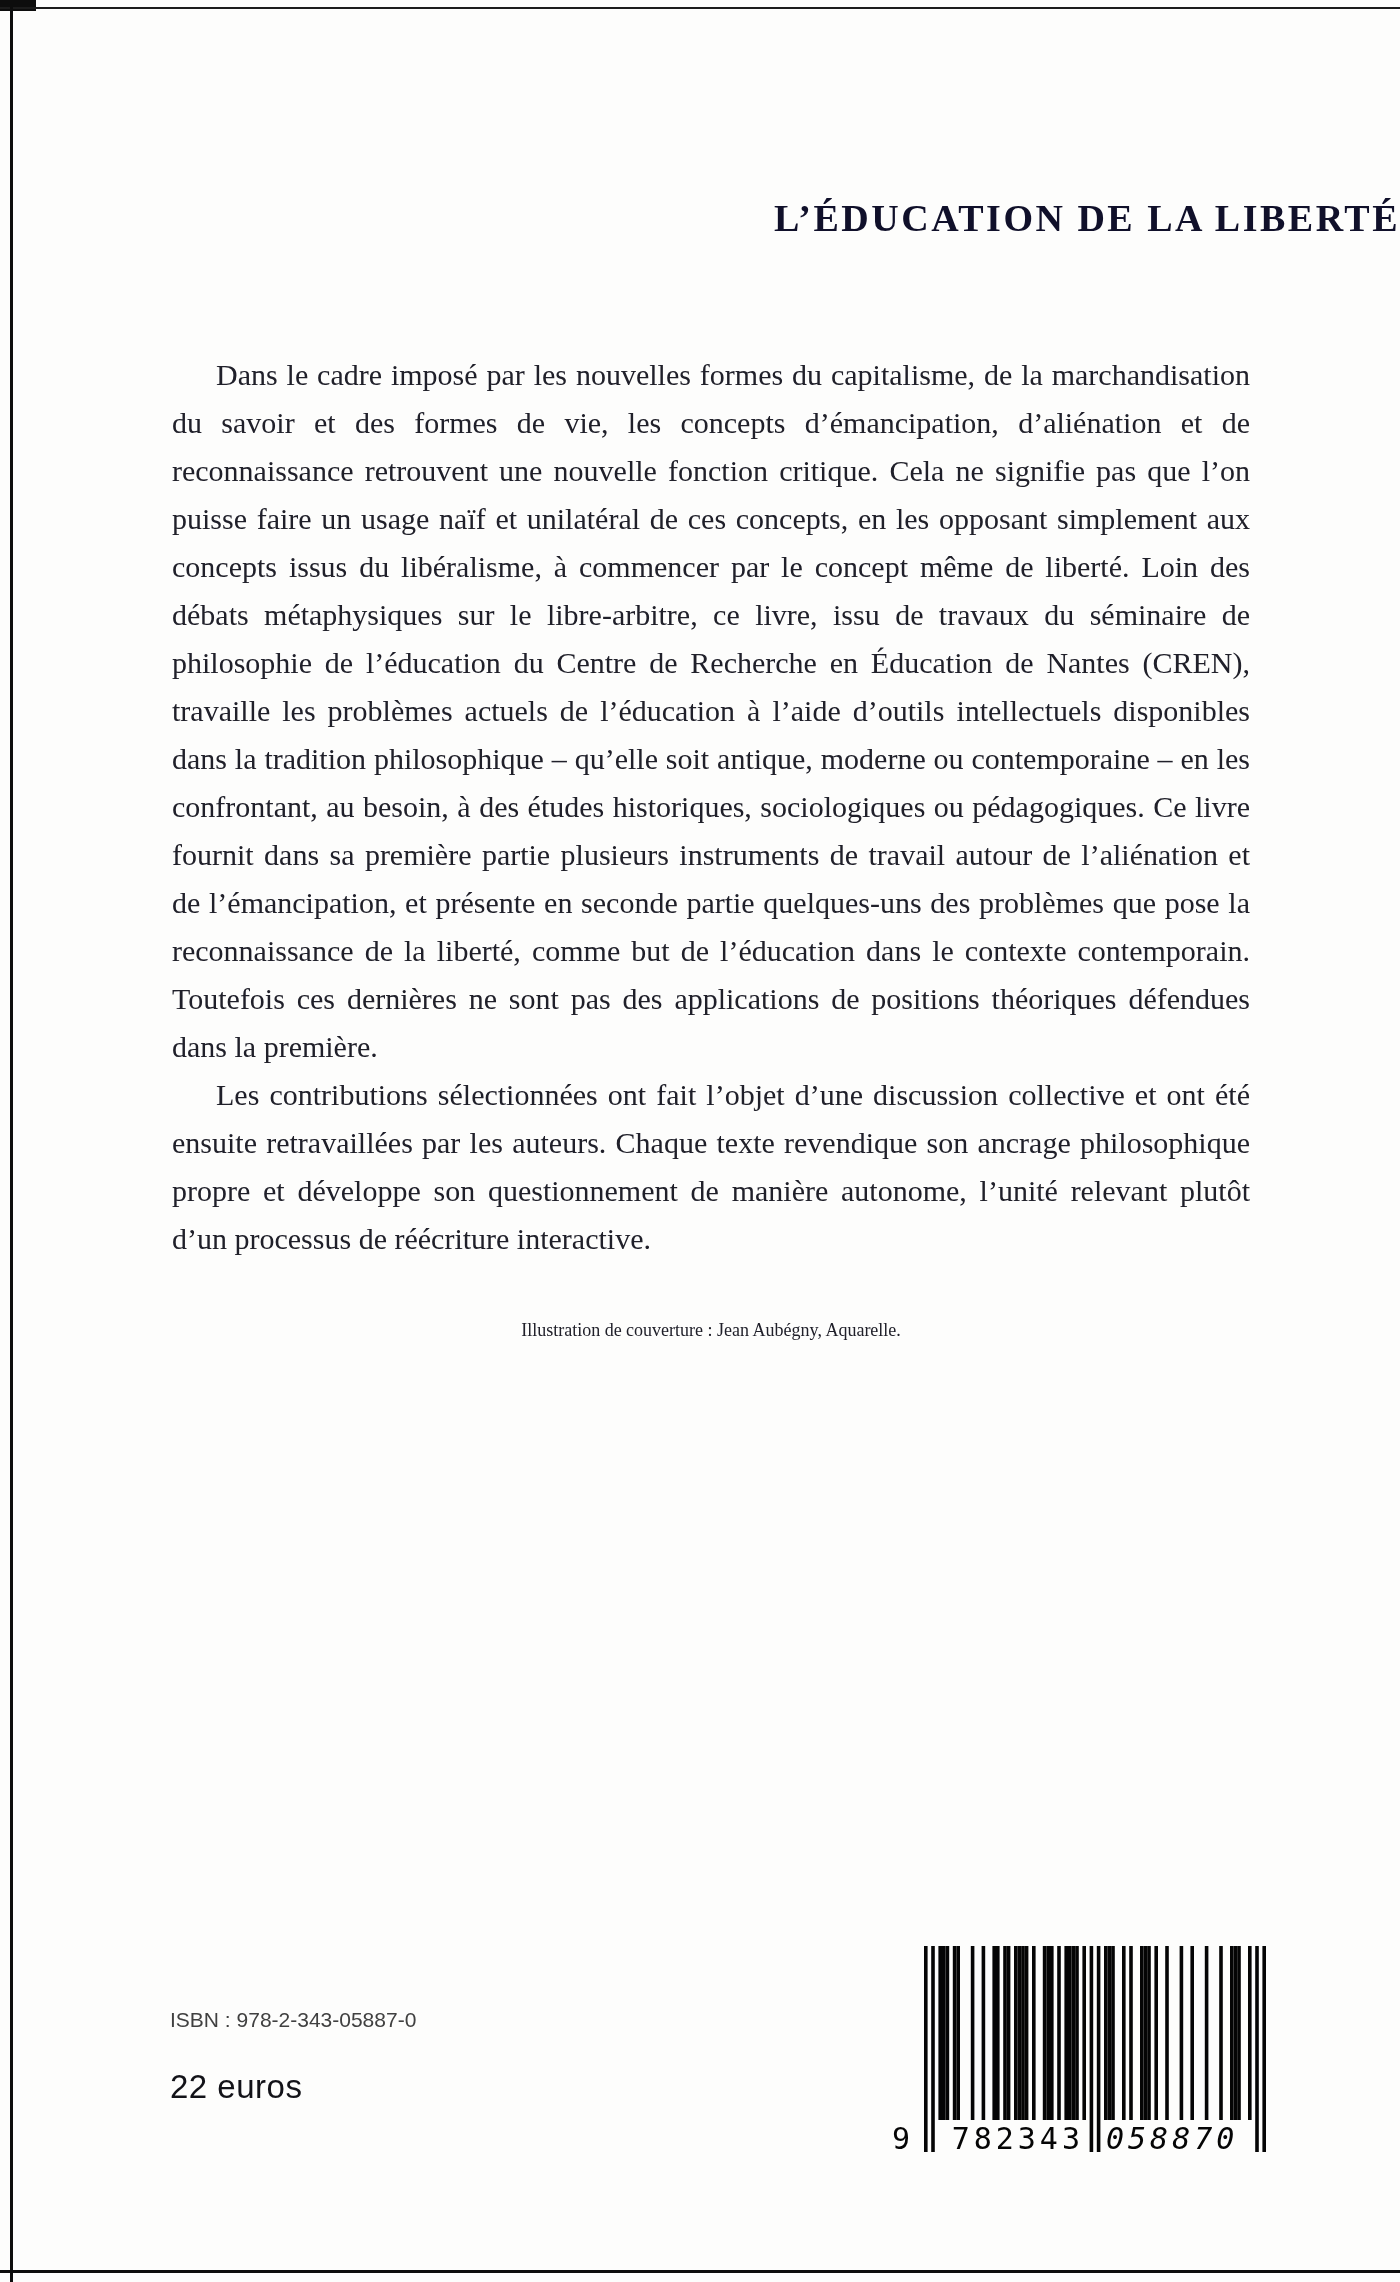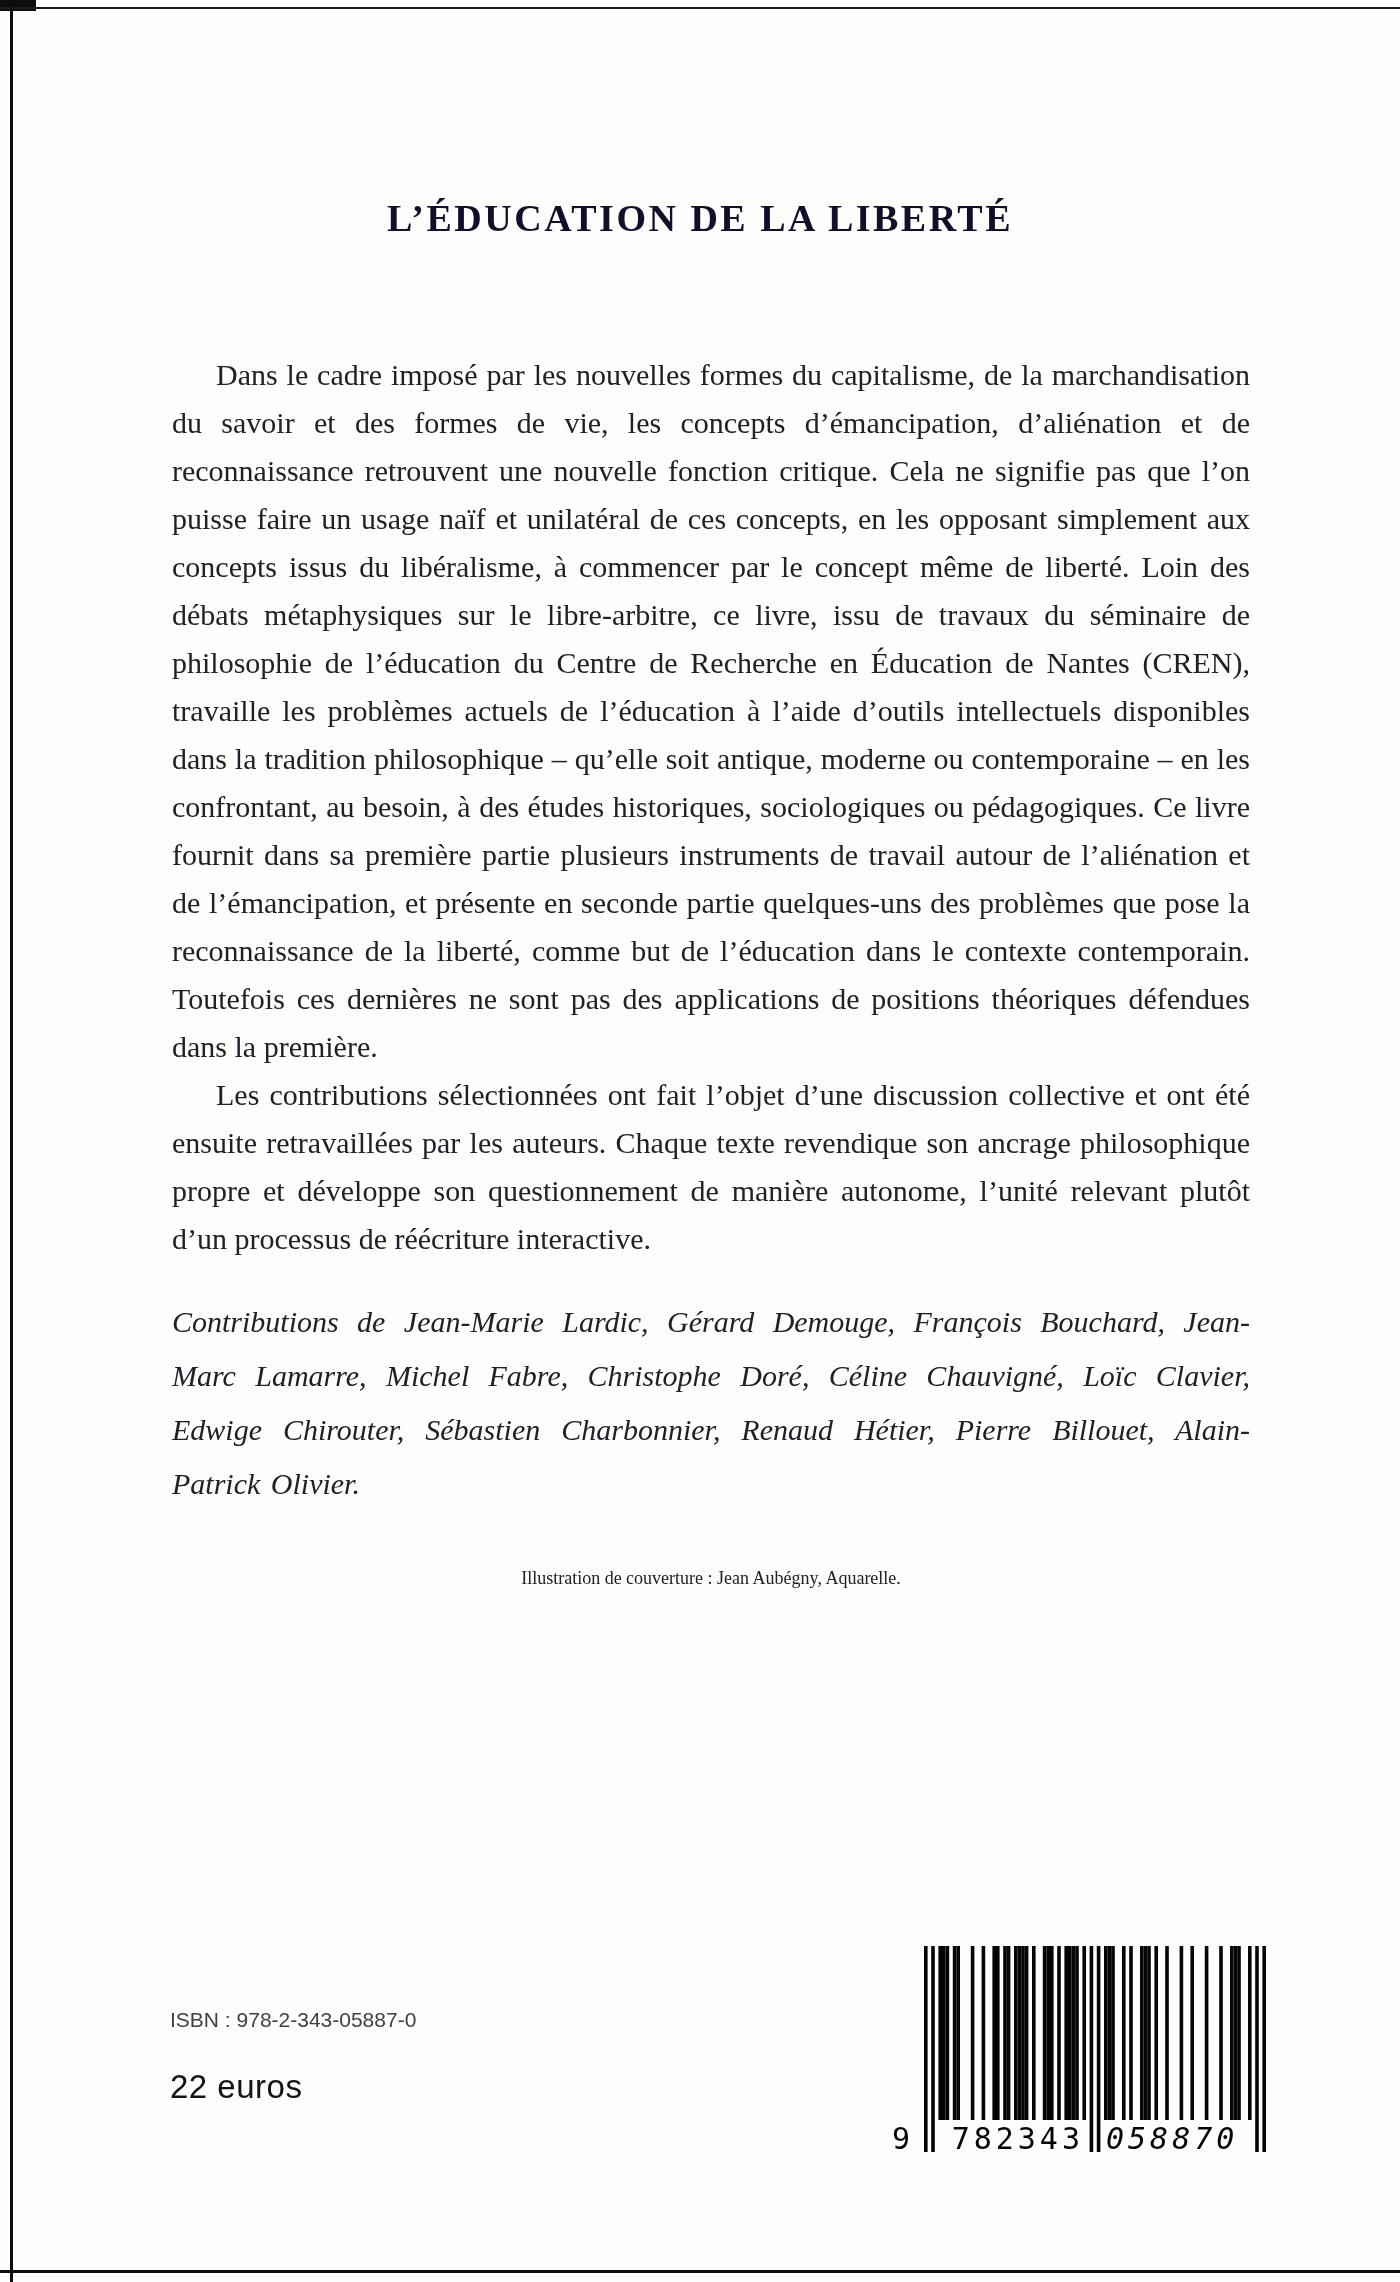--- a/index.html
+++ b/index.html
@@ -19,21 +19,21 @@
   .edge-corner { left: 0; top: 0; width: 36px; height: 11px; }
   .edge-top { left: 0; top: 7px; width: 100%; height: 2px; background: #1c1c1c; }
   .edge-left { left: 10px; top: 0; width: 3px; height: 100%; }
   .edge-bottom { left: 0; bottom: 9px; width: 100%; height: 3px; }
 
   .title {
     position: absolute;
     top: 196px; left: 0;
     width: 100%;
     margin: 0;
-    text-align: center;
+    text-align: right;
     font-size: 38px;
     font-weight: bold;
     letter-spacing: 2.5px;
     color: var(--title-ink, #10102a);
   }
 
   .text-block {
     position: absolute;
     left: 172px;
     top: 351px;
@@ -103,21 +103,20 @@
 <div class="edge edge-corner"></div>
 <div class="edge edge-top"></div>
 <div class="edge edge-left"></div>
 <div class="edge edge-bottom"></div>
 
 <h1 class="title">L’ÉDUCATION DE LA LIBERTÉ</h1>
 
 <div class="text-block">
   <p>Dans le cadre imposé par les nouvelles formes du capitalisme, de la marchandisation du savoir et des formes de vie, les concepts d’émancipation, d’aliénation et de reconnaissance retrouvent une nouvelle fonction critique. Cela ne signifie pas que l’on puisse faire un usage naïf et unilatéral de ces concepts, en les opposant simplement aux concepts issus du libéralisme, à commencer par le concept même de liberté. Loin des débats métaphysiques sur le libre-arbitre, ce livre, issu de travaux du séminaire de philosophie de l’éducation du Centre de Recherche en Éducation de Nantes (CREN), travaille les problèmes actuels de l’éducation à l’aide d’outils intellectuels disponibles dans la tradition philosophique – qu’elle soit antique, moderne ou contemporaine – en les confrontant, au besoin, à des études historiques, sociologiques ou pédagogiques. Ce livre fournit dans sa première partie plusieurs instruments de travail autour de l’aliénation et de l’émancipation, et présente en seconde partie quelques-uns des problèmes que pose la reconnaissance de la liberté, comme but de l’éducation dans le contexte contemporain. Toutefois ces dernières ne sont pas des applications de positions théoriques défendues dans la première.</p>
   <p>Les contributions sélectionnées ont fait l’objet d’une discussion collective et ont été ensuite retravaillées par les auteurs. Chaque texte revendique son ancrage philosophique propre et développe son questionnement de manière autonome, l’unité relevant plutôt d’un processus de réécriture interactive.</p>
-  <p class="contributors">Contributions de Jean-Marie Lardic, Gérard Demouge, François Bouchard, Jean-Marc Lamarre, Michel Fabre, Christophe Doré, Céline Chauvigné, Loïc Clavier, Edwige Chirouter, Sébastien Charbonnier, Renaud Hétier, Pierre Billouet, Alain-Patrick Olivier.</p>
   <p class="credit">Illustration de couverture : Jean Aubégny, Aquarelle.</p>
 </div>
 
 <div class="isbn">ISBN : 978-2-343-05887-0</div>
 <div class="price">22 euros</div>
 
 <div class="barcode">
   <svg class="bc-svg" width="342" height="206">
       <rect x="0.00" y="0" width="3.60" height="206"></rect>
       <rect x="7.20" y="0" width="3.60" height="206"></rect>

